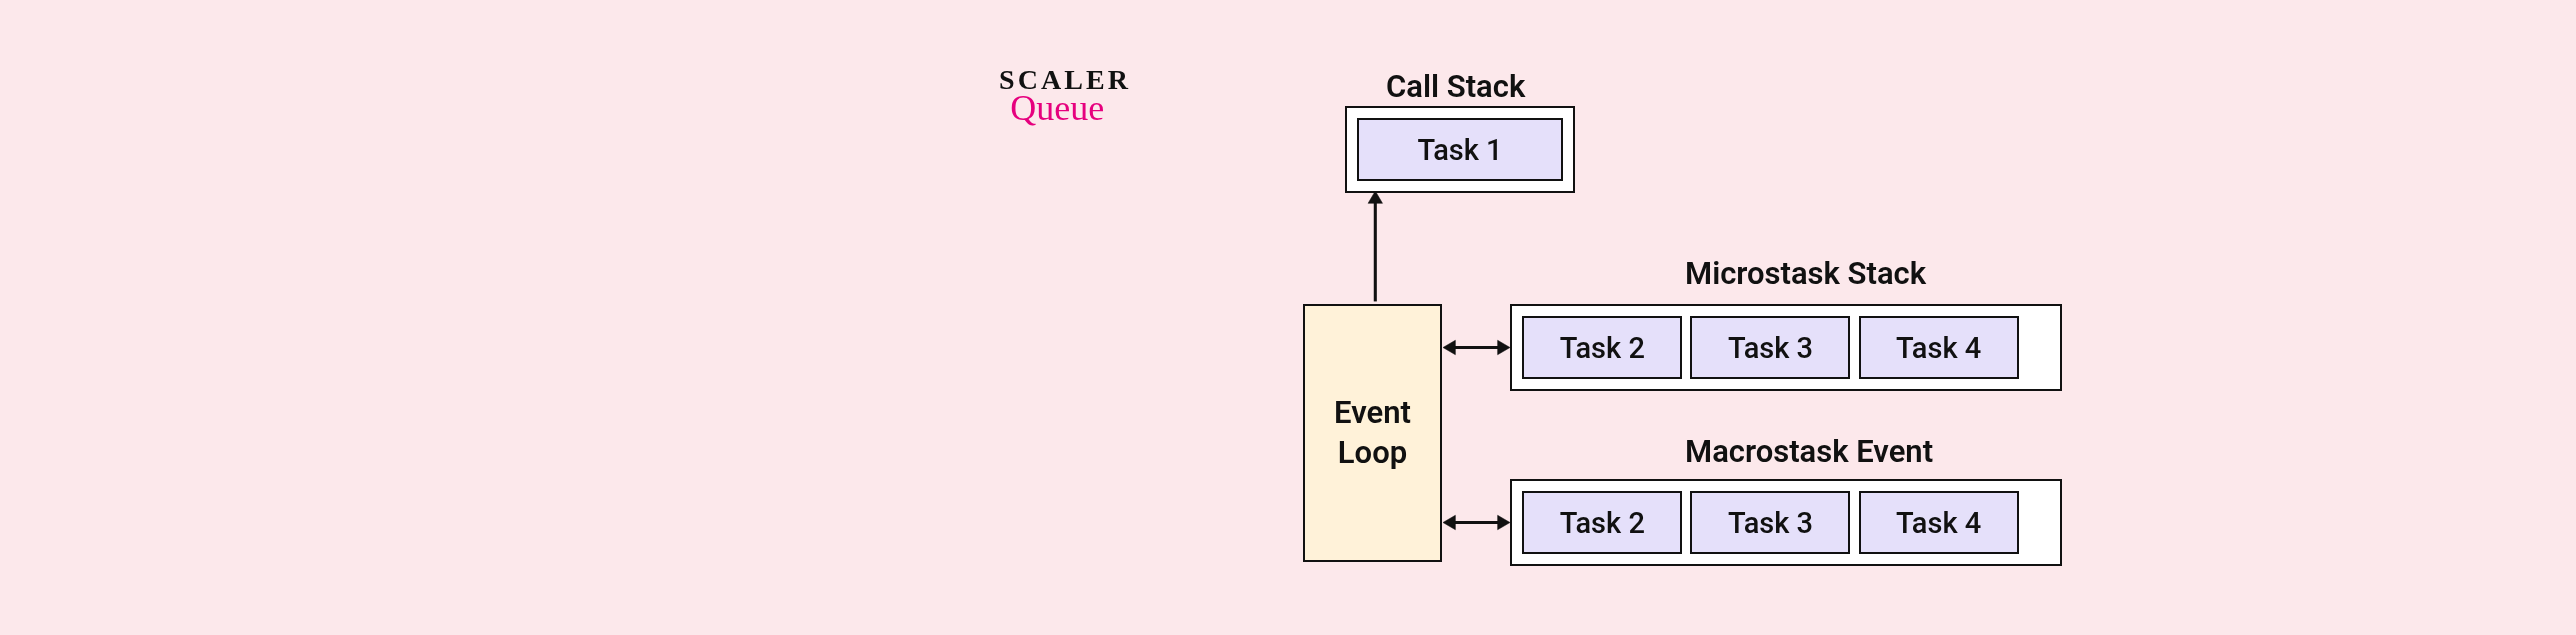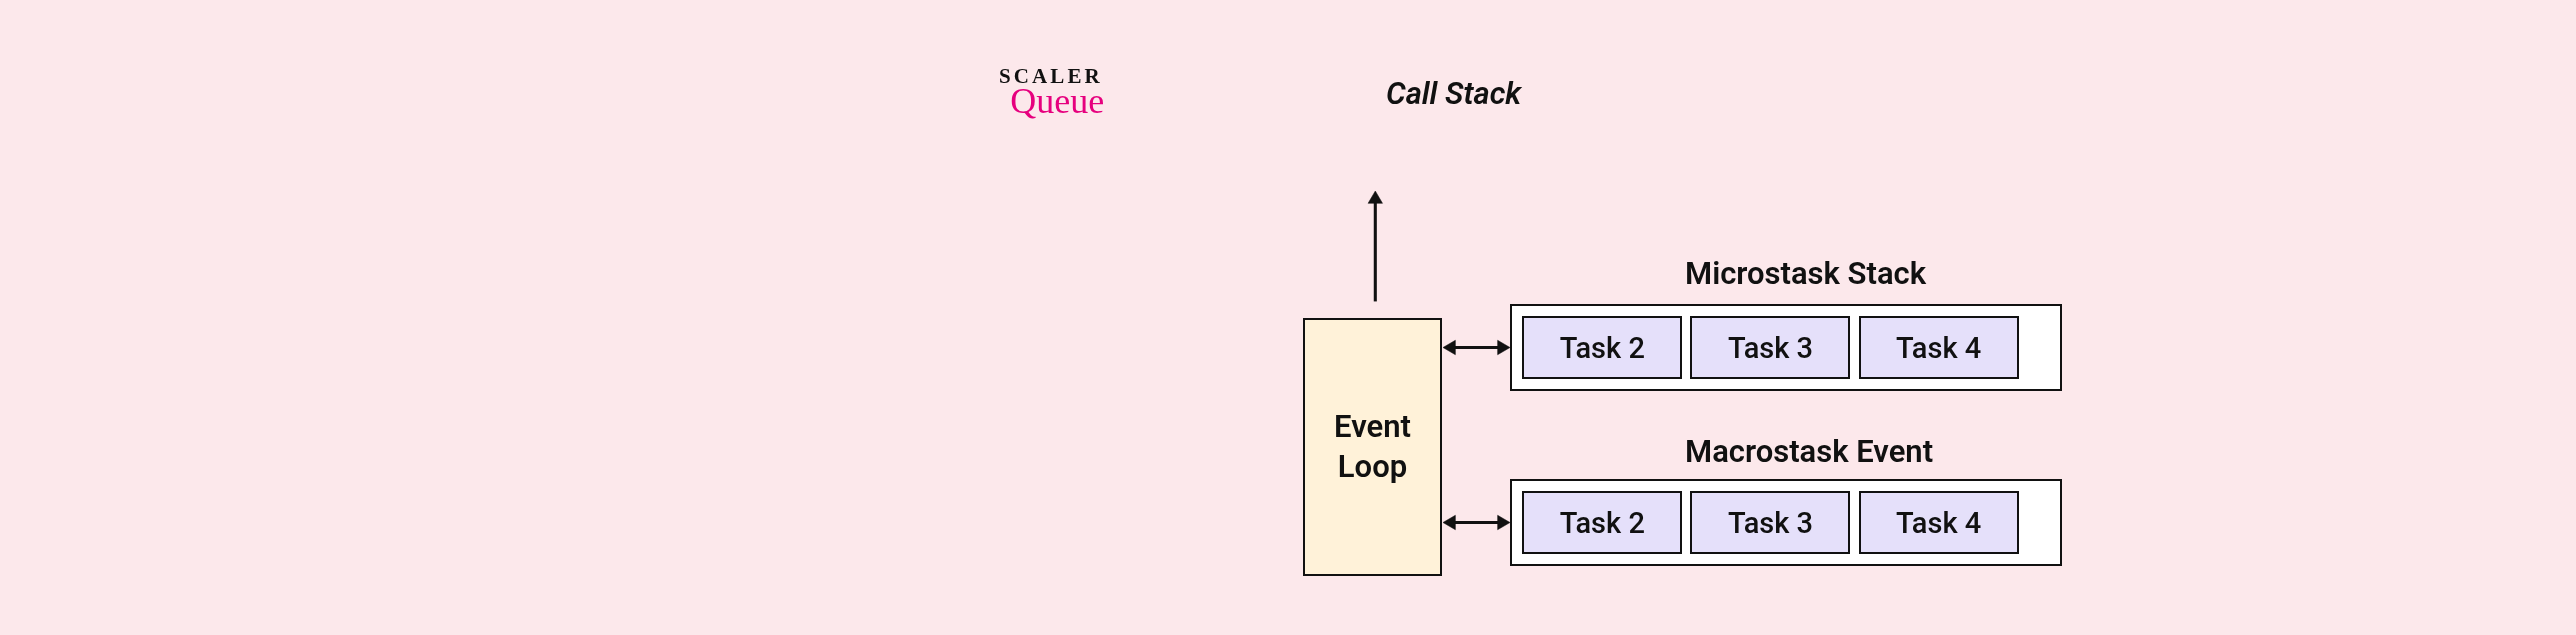--- a/index.html
+++ b/index.html
@@ -19,21 +19,21 @@
   
   .logo {
     position: absolute;
     left: 999px;
     top: 64px;
     font-family: Georgia, serif;
   }
   .logo-top {
     font-weight: 700;
     letter-spacing: 3.1px;
-    font-size: 21px;
+    font-size: 28px;
     color: #111;
   }
   .logo-bottom {
     font-family: "Brush Script MT", cursive;
     font-size: 36px;
     color: #e6007e;
     margin-top: -9.3px;
     margin-left: 11.3px;
   }
 
@@ -77,42 +77,44 @@
     border: 2.6px solid #111;
     background: #fff2d9;
     text-align: center;
     font-size: 31px;
     font-weight: 600;
     color: #111;
     display: flex;
     align-items: center;
     justify-content: center;
     line-height: 1.3;
-    margin-top: 14px;
   }
 
   
   .arrow {
     position: absolute;
     stroke: #111;
     fill: #111;
   }
 </style>
 </head>
 <body>
 
 <div class="canvas">
 
   <div class="logo">
     <div class="logo-top">SCALER</div>
     <div class="logo-bottom">Queue</div>
   </div>
 
-  <div class="label" style="left:1386px; top:75px;font-style:italic;">Call Stack</div>
+  <div class="label" style="left:1386px; top:68px;">Call Stack</div>
 
+  <div class="outer-box" style="left:1345px; top:106px; width:230px;">
+    <div class="task" style="width:100%; margin:0;">Task 1</div>
+  </div>
 
   <div class="label" style="left:1685px; top:255px;">Microstask Stack</div>
 
   <div class="outer-box" style="left:1510px; top:304px; width:552px;">
     <span class="task task-wide">Task 2</span><span class="task task-wide">Task 3</span><span class="task task-wide">Task 4</span>
   </div>
 
   <div class="label" style="left:1685px; top:433px;">Macrostask Event</div>
 
   <div class="outer-box" style="left:1510px; top:479px; width:552px;">

